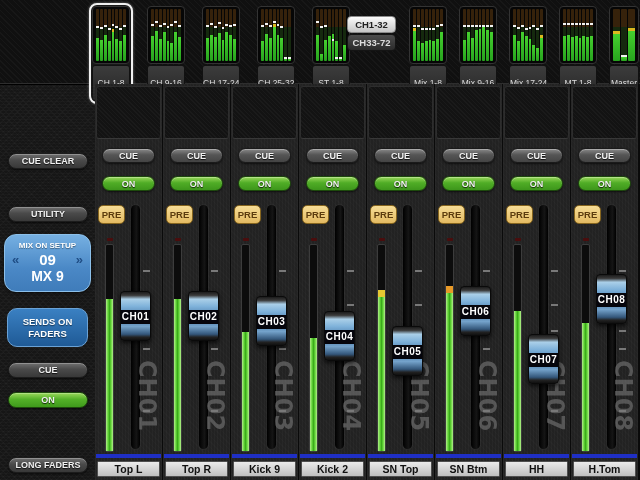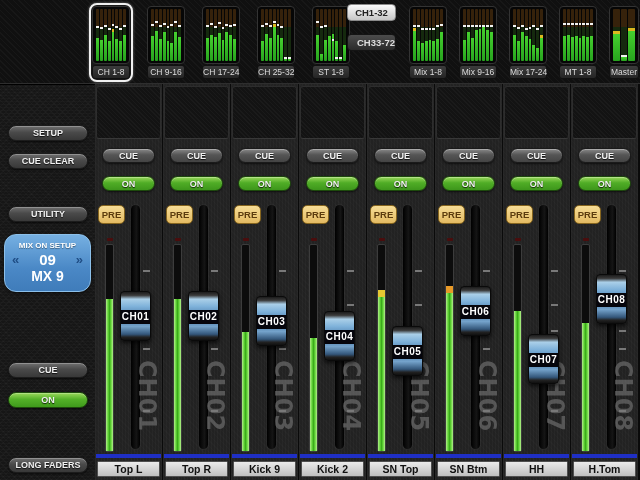--- a/index.html
+++ b/index.html
@@ -21,25 +21,25 @@
   .block{width:44px;margin-right:11px;border:2px solid transparent;border-radius:8px;padding:1px;box-sizing:border-box;flex:none;}
   #right-blocks .block{margin-right:6px;}
   .block.sel{border-color:#f0f0f0;background:#181818;box-shadow:0 0 3px rgba(255,255,255,.4);}
   .block.narrow{width:36px;}
   .mbox{height:58px;background:#060606;border:1px solid #333;border-radius:4px;padding:2px 3px;display:flex;gap:1px;box-sizing:border-box;}
   .mbar{flex:1;position:relative;background:linear-gradient(180deg,#36220b 0%,#36220b 34%,#15290e 34%,#15290e 100%);border-radius:1px;overflow:hidden;}
   .mfill{position:absolute;left:0;right:0;bottom:0;background:linear-gradient(180deg,#45d02e,#27a31e);}
   .mtip{position:absolute;left:0;right:0;height:3px;background:#dcb81e;}
   .mdash{position:absolute;left:0;right:0;height:2px;background:#f2f2f2;}
   .mlabel{margin-top:1px;text-align:center;font-size:8.5px;color:#ddd;white-space:nowrap;
-    background:linear-gradient(180deg,#3c3c3c,#252525);border:1px solid #111;border-radius:3px;padding:1px 0;}
+    background:linear-gradient(180deg,#3c3c3c,#252525);border:1px solid #111;border-radius:3px;padding:12px 0;}
   .bankbtn{position:absolute;left:347px;width:49px;height:17px;border-radius:4px;font-size:9.5px;font-weight:bold;
     text-align:center;line-height:16px;box-sizing:border-box;}
-  #bank1{top:4px;background:linear-gradient(180deg,#fbfbfb,#c6c6c6);color:#222;border:1px solid #8a8a8a;text-align:center;}
-  #bank2{top:34px;background:linear-gradient(180deg,#4c4c4c,#2b2b2b);color:#ddd;border:1px solid #141414;text-align:right;}
+  #bank1{top:16px;background:linear-gradient(180deg,#fbfbfb,#c6c6c6);color:#222;border:1px solid #8a8a8a;text-align:center;}
+  #bank2{top:34px;background:linear-gradient(180deg,#4c4c4c,#2b2b2b);color:#ddd;border:1px solid #141414;}
   
   #sidebar{position:absolute;left:0;top:84px;width:95px;height:396px;border-right:1px solid #000;
     background-image:repeating-linear-gradient(0deg,rgba(255,255,255,.02) 0 1px,transparent 1px 3px);}
   .gbtn{position:absolute;left:8px;width:80px;height:16px;border-radius:9px;box-sizing:border-box;
     background:linear-gradient(180deg,#707070,#4a4a4a 45%,#383838);border:1px solid #1c1c1c;
     color:#f0f0f0;font-weight:bold;font-size:9px;text-align:center;line-height:15px;
     text-shadow:0 1px 1px rgba(0,0,0,.8);box-shadow:0 1px 2px rgba(0,0,0,.6),inset 0 1px 0 rgba(255,255,255,.25);}
   .greenbtn{background:linear-gradient(180deg,#9ad95c,#54b128 45%,#3f9a1c);border-color:#1d4a0c;}
   #sb-setup{top:41px}#sb-cueclear{top:69px}#sb-outports{top:97px}#sb-utility{top:122px}
   #sb-cue{top:278px}#sb-on{top:308px}#sb-long{top:373px}
@@ -453,32 +453,32 @@
               <div class="mfill" style="height: 58%;"></div>
               <div class="mtip" style="bottom: 58%; top: auto;"></div>
             </div>
           </div>
       <div class="mlabel">Master</div>
     </div>
       </div>
   </div>
 
   <div id="sidebar">
-    <div id="sb-setup" class="gbtn">SETUP</div>
     <div id="sb-cueclear" class="gbtn">CUE CLEAR</div>
     <div id="sb-utility" class="gbtn">UTILITY</div>
     <div id="mixpanel">
       <div class="t">MIX ON SETUP</div>
       <div class="mid">
         <span class="arrow">«</span>
         <span class="num">09</span>
         <span class="arrow">»</span>
       </div>
       <div class="nm">MX 9</div>
     </div>
+    <div id="sendsbtn">SENDS ON FADERS</div>
     <div id="sb-cue" class="gbtn">CUE</div>
     <div id="sb-on" class="gbtn greenbtn">ON</div>
     <div id="sb-long" class="gbtn">LONG FADERS</div>
   </div>
 
   <div id="strips">
       <div class="strip">
       <div class="eqbox"></div>
       <div class="spill scue">CUE</div>
       <div class="spill son">ON</div>

